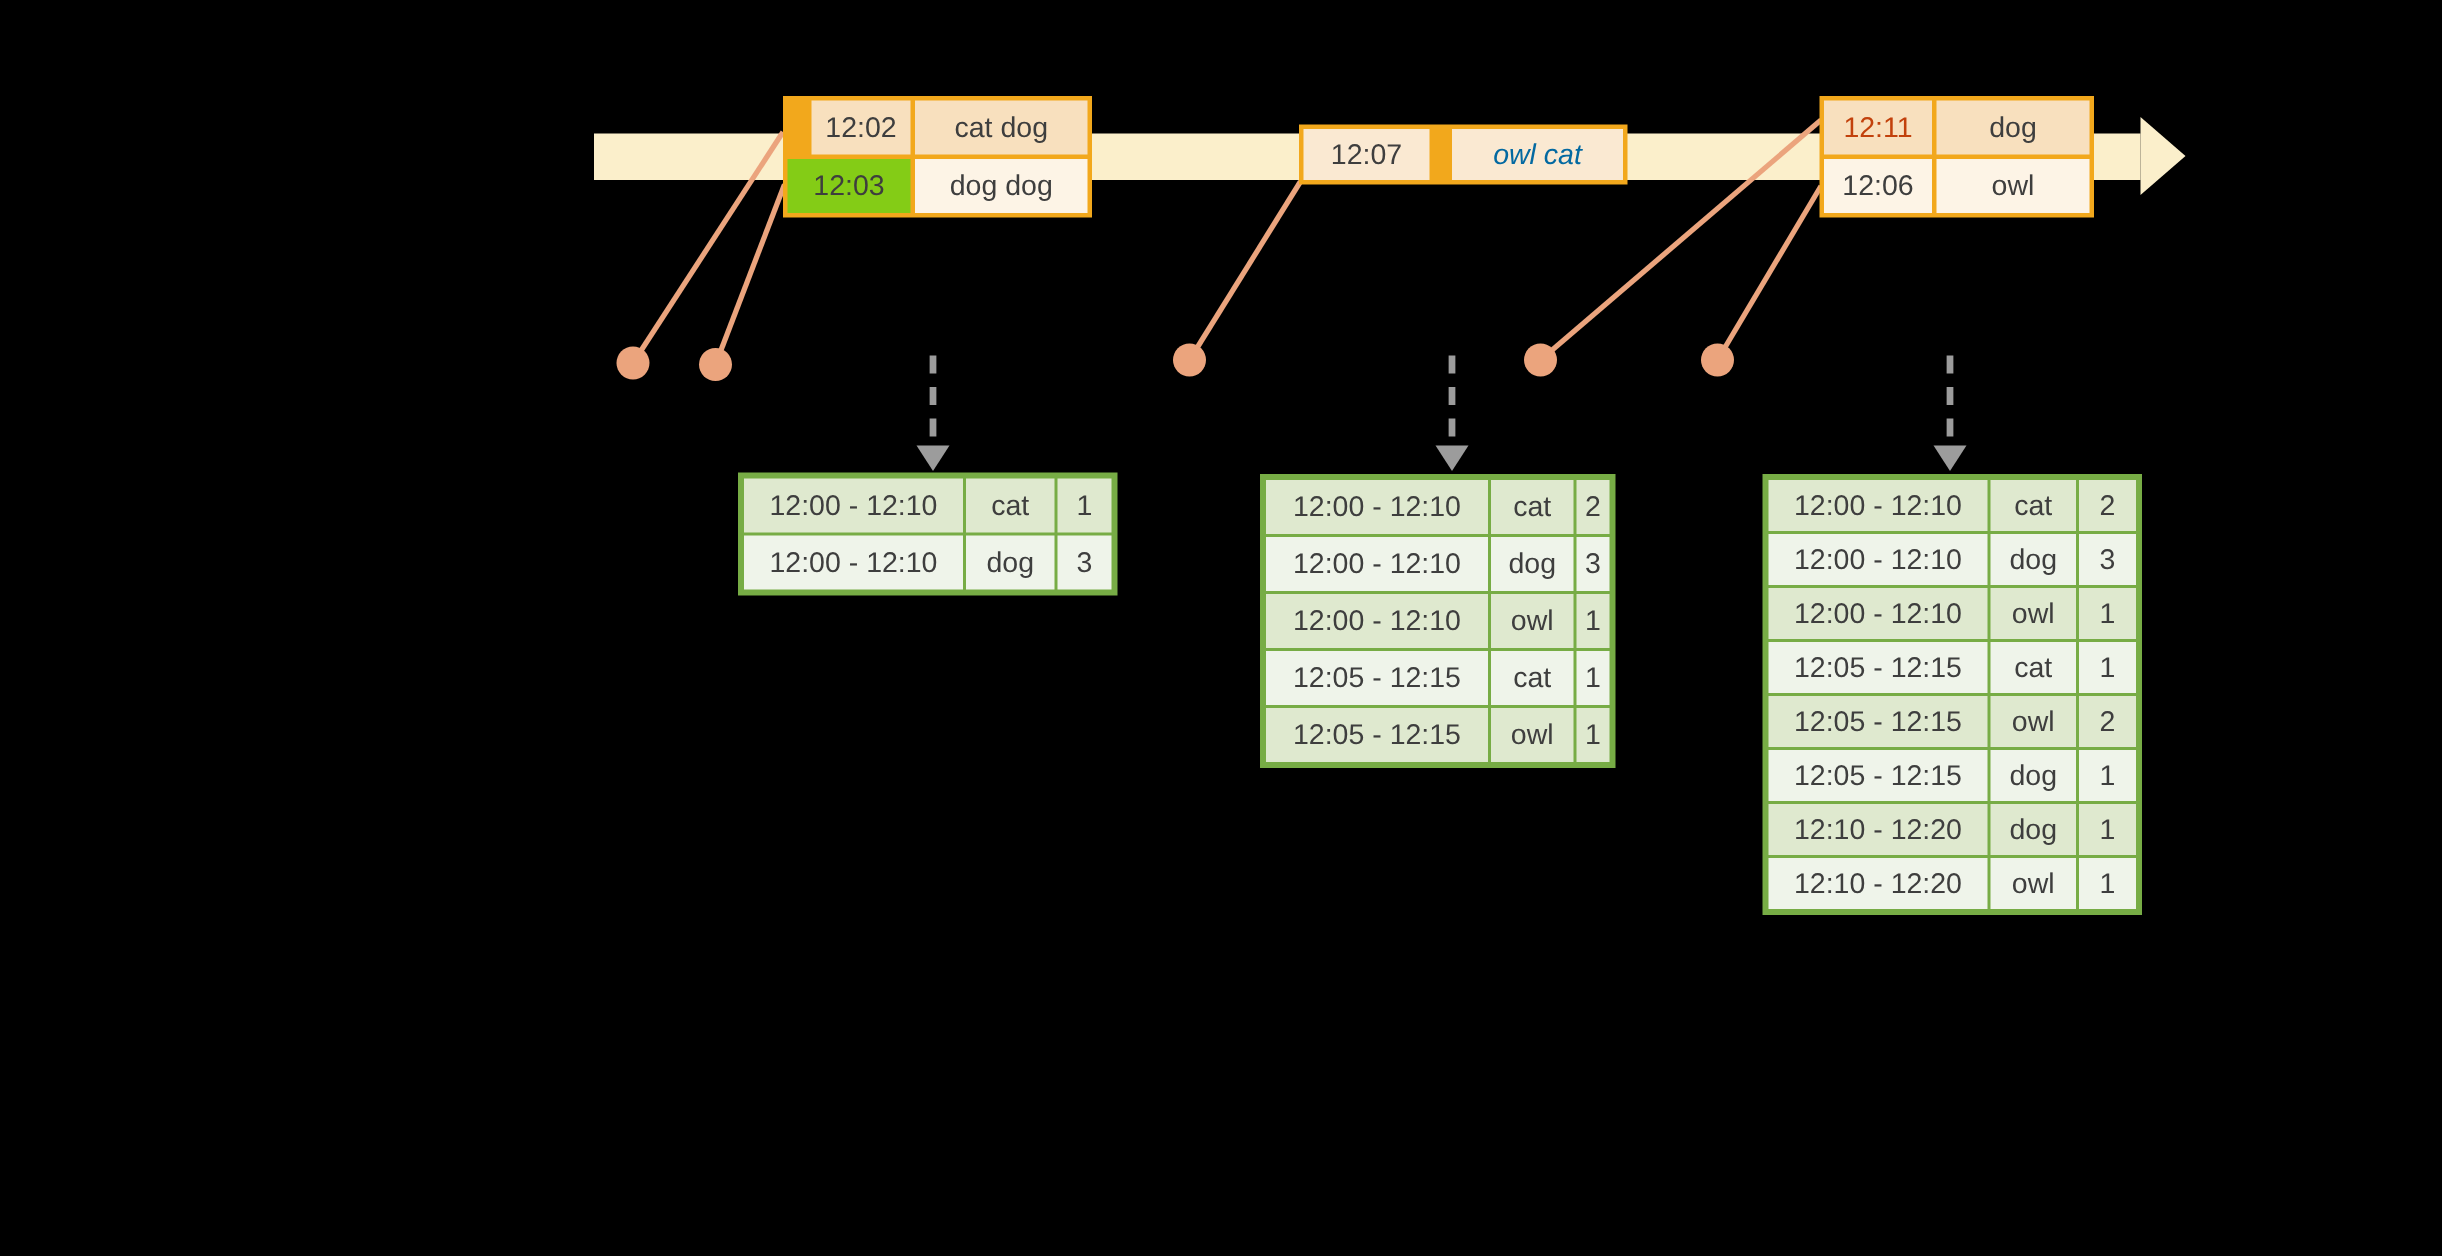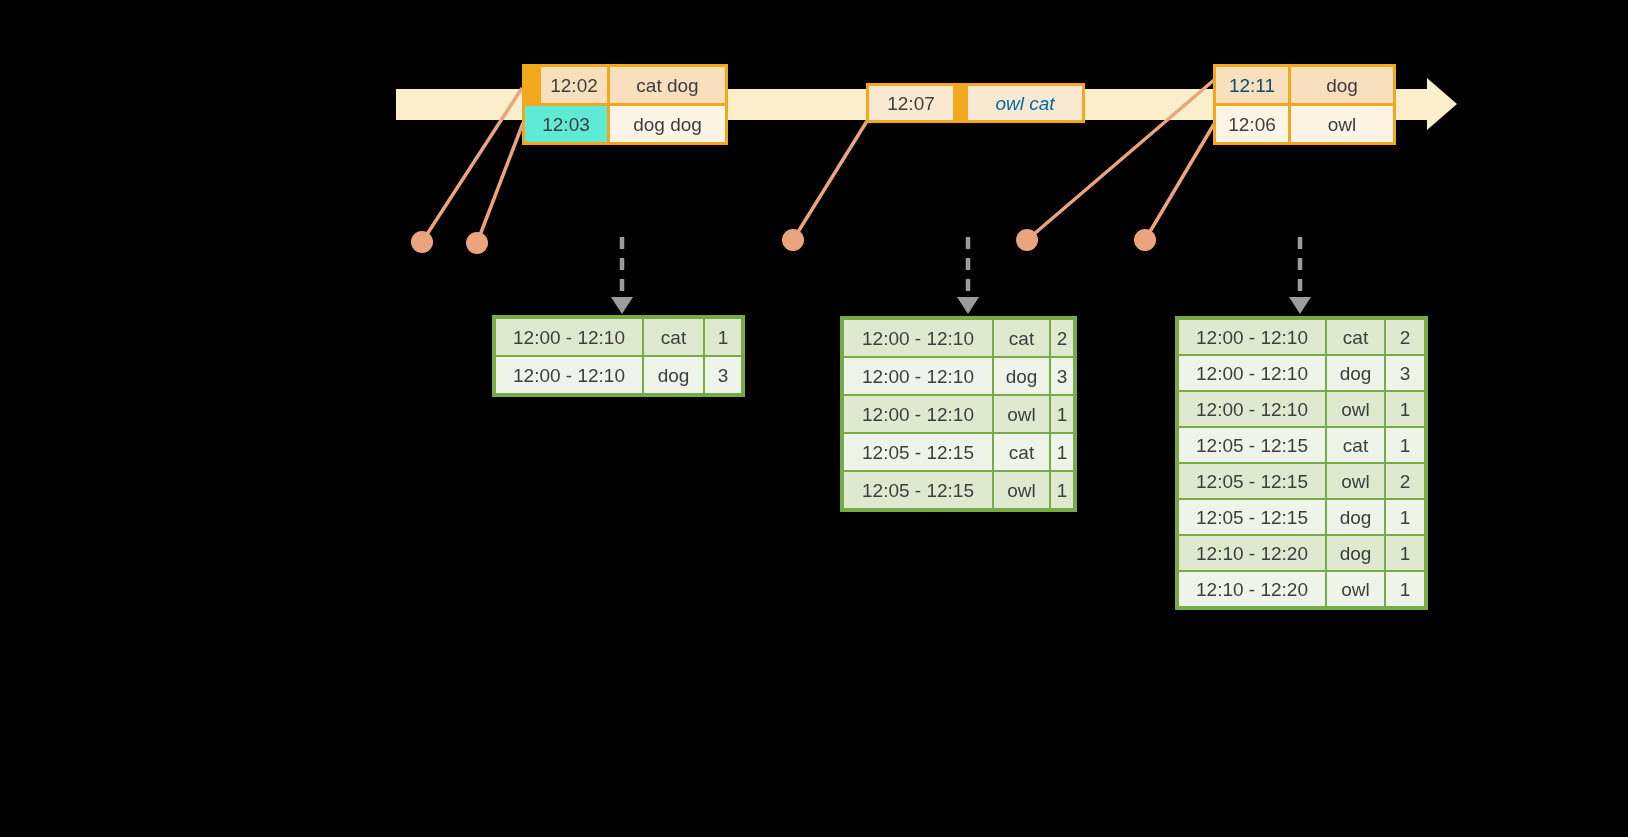--- a/index.html
+++ b/index.html
@@ -40,29 +40,29 @@
       <polygon points="611,297 633,297 622,314" fill="#9C9C9C"></polygon>
       <line x1="968" y1="237" x2="968" y2="297" stroke="#9C9C9C" stroke-width="4.5" stroke-dasharray="12,9"></line>
       <polygon points="957,297 979,297 968,314" fill="#9C9C9C"></polygon>
       <line x1="1300" y1="237" x2="1300" y2="297" stroke="#9C9C9C" stroke-width="4.5" stroke-dasharray="12,9"></line>
       <polygon points="1289,297 1311,297 1300,314" fill="#9C9C9C"></polygon>
     </svg>
   <div id="event-tables">
       <div class="etable" style="left: 522px; top: 64px; grid-template-columns: 82px 115px; grid-auto-rows: 36px; gap: 3px; padding: 3px; background: rgb(242, 168, 28);">
         <div class="cell" style="background: rgb(248, 224, 190); color: rgb(62, 62, 62); margin-left: 16px;">12:02</div>
         <div class="cell" style="background: rgb(248, 224, 190); color: rgb(62, 62, 62);">cat dog</div>
-        <div class="cell" style="background: #5eead4; color: rgb(62, 62, 62);">12:03</div>
+        <div class="cell" style="background: #84cc16; color: rgb(62, 62, 62);">12:03</div>
         <div class="cell" style="background: rgb(253, 244, 230); color: rgb(62, 62, 62);">dog dog</div>
       </div>
       <div class="etable" style="left: 866px; top: 83px; grid-template-columns: 84px 114px; grid-auto-rows: 34px; gap: 15px; padding: 3px; background: rgb(242, 168, 28);">
         <div class="cell" style="background: rgb(250, 233, 210); color: rgb(62, 62, 62);">12:07</div>
         <div class="cell" style="background: rgb(250, 233, 210); color: #0369a1; font-style: italic;">owl cat</div>
       </div>
       <div class="etable" style="left: 1213px; top: 64px; grid-template-columns: 72px 102px; grid-auto-rows: 36px; gap: 3px; padding: 3px; background: rgb(242, 168, 28);">
-        <div class="cell" style="background: rgb(248, 224, 190); color: #0c4a6e;">12:11</div>
+        <div class="cell" style="background: rgb(248, 224, 190); color: #c2410c;">12:11</div>
         <div class="cell" style="background: rgb(248, 224, 190); color: rgb(62, 62, 62);">dog</div>
         <div class="cell" style="background: rgb(253, 244, 230); color: rgb(62, 62, 62);">12:06</div>
         <div class="cell" style="background: rgb(253, 244, 230); color: rgb(62, 62, 62);">owl</div>
       </div>
     </div>
   <div id="result-tables">
       <div class="rtable" style="left: 492px; top: 315px; grid-template-columns: 146px 59px 36px; grid-auto-rows: 36px; gap: 2px; padding: 4px; background: rgb(119, 172, 69);">
         <div class="cell" style="background: rgb(223, 233, 207); color: rgb(62, 62, 62);">12:00 - 12:10</div>
         <div class="cell" style="background: rgb(223, 233, 207); color: rgb(62, 62, 62);">cat</div>
         <div class="cell" style="background: rgb(223, 233, 207); color: rgb(62, 62, 62);">1</div>

